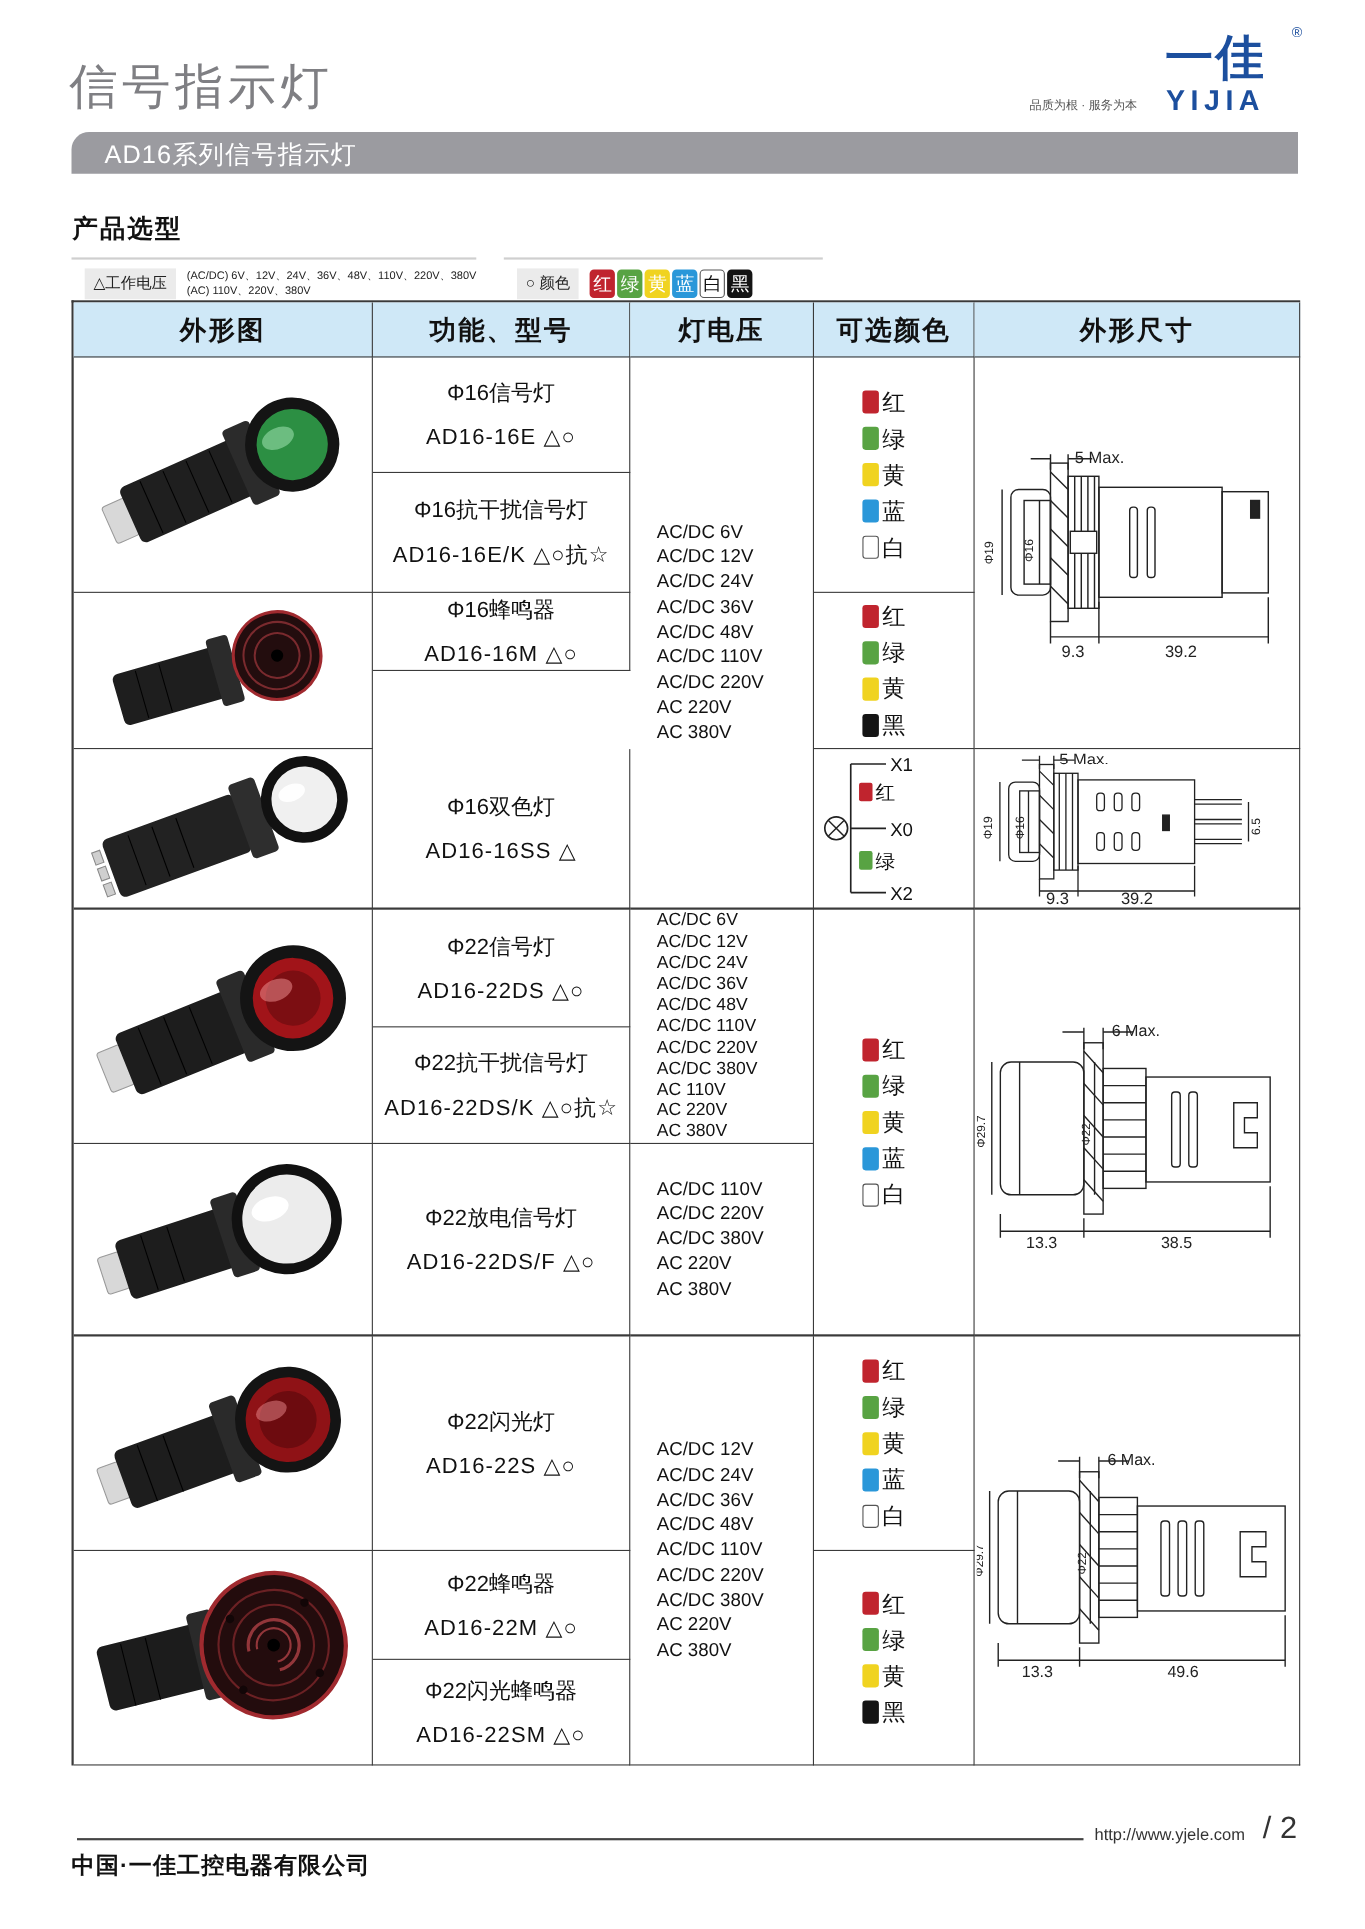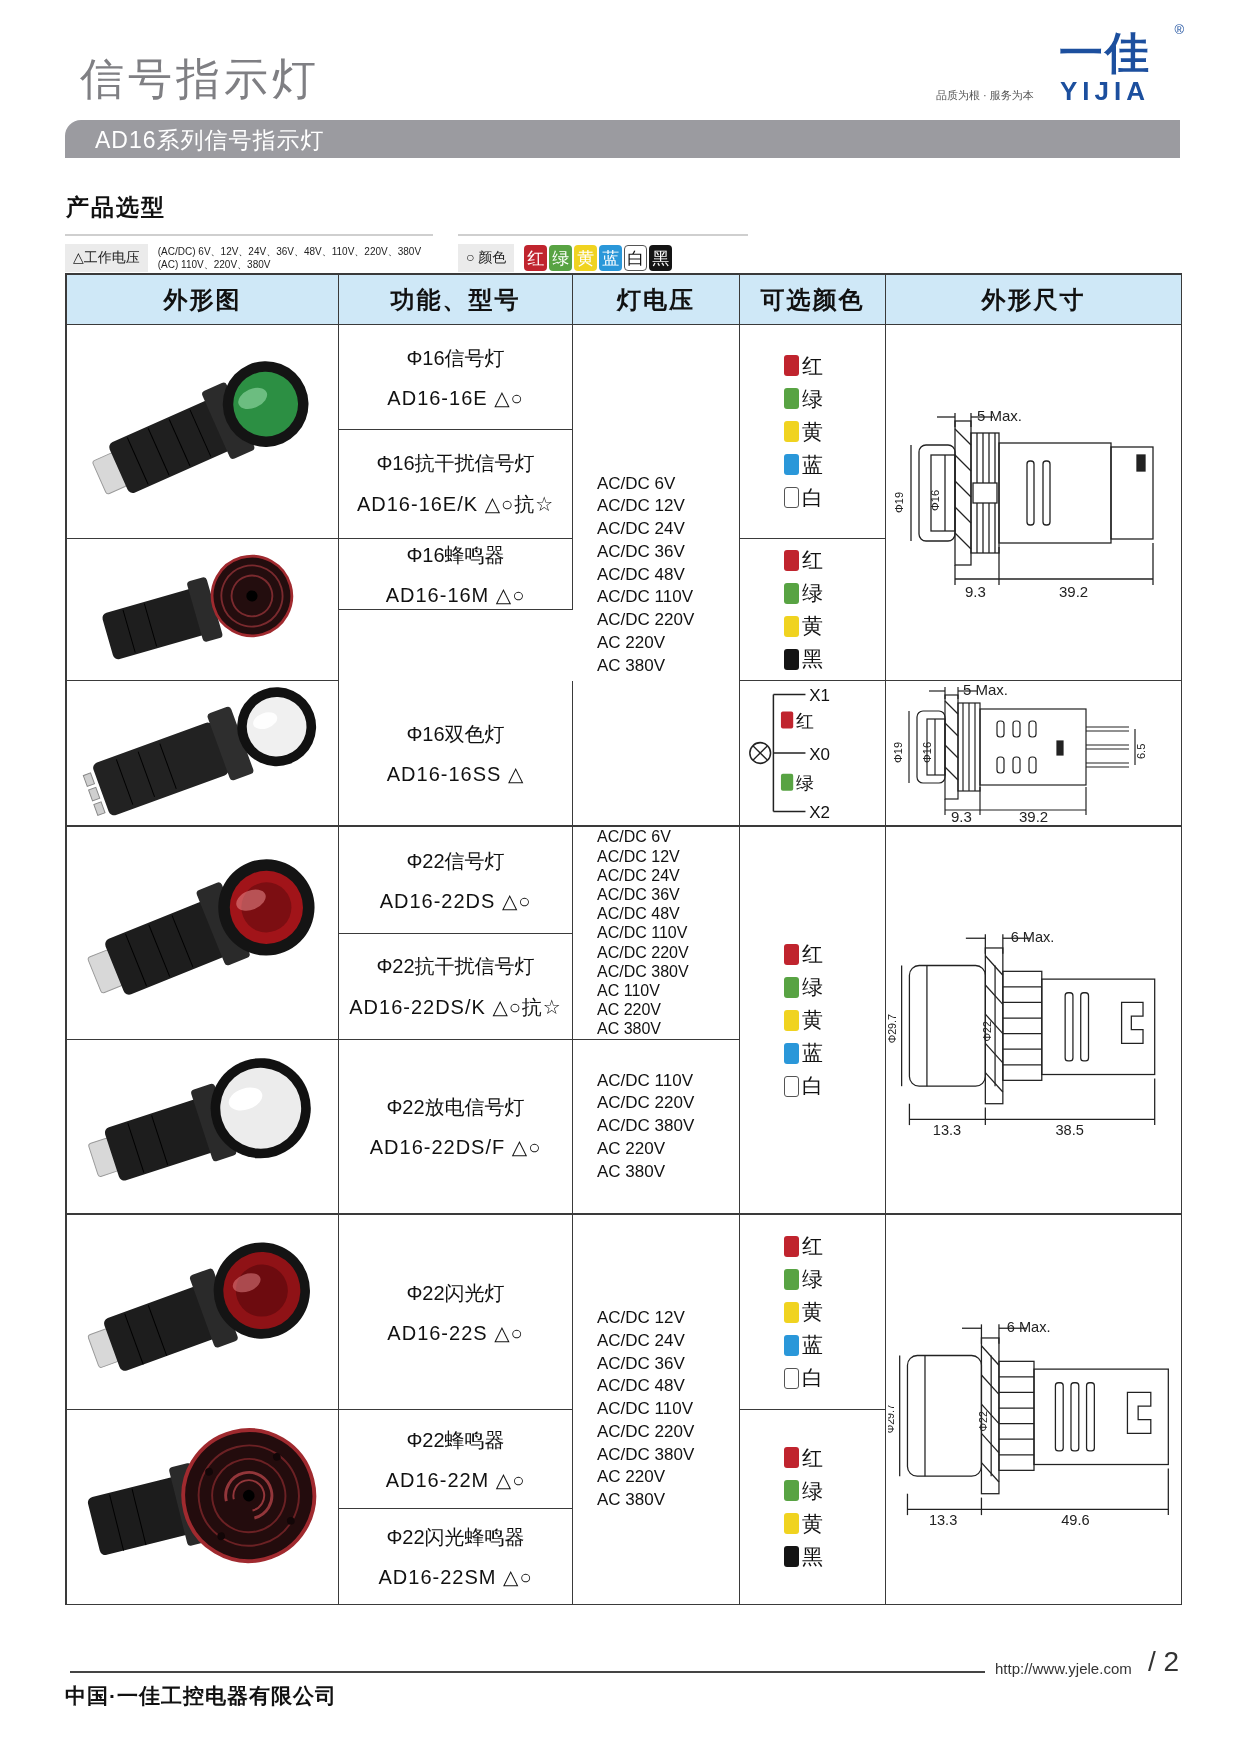--- a/index.html
+++ b/index.html
@@ -1,39 +1,39 @@
 <!DOCTYPE html>
 <html><head>
 <meta charset="utf-8">
 <style>
   html,body{margin:0;padding:0;background:#e8e8e8;}
   .page{position:relative;width:1241px;height:1754px;background:#ffffff;margin:0 auto;
         font-family:"Liberation Sans","DejaVu Sans",sans-serif;overflow:hidden;color:#111;}
 
   
-  .page-title{position:absolute;left:80px;top:50px;font-size:44px;color:#7f7f83;letter-spacing:4px;}
+  .page-title{position:absolute;left:63px;top:50px;font-size:44px;color:#7f7f83;letter-spacing:4px;}
   .brand{position:absolute;left:1030px;top:30px;width:150px;text-align:center;color:#1c4f9e;}
   .brand-cn{font-size:44px;font-weight:bold;line-height:1.05;letter-spacing:2px;}
   .brand-reg{position:absolute;right:-4px;top:-8px;font-size:13px;color:#1c4f9e;}
   .brand-en{font-size:26px;font-weight:bold;letter-spacing:5px;}
   .brand-tagline{position:absolute;left:905px;top:88px;font-size:11px;color:#555;white-space:nowrap;margin-left:31px;}
 
   .series-banner{position:absolute;left:65px;top:120px;width:1115px;height:38px;background:#9b9ba0;
                  border-radius:16px 0 0 0;color:#ffffff;font-size:23px;line-height:40px;
                  padding-left:30px;box-sizing:border-box;letter-spacing:1px;}
 
   .section-title{position:absolute;left:66px;top:192px;font-size:23px;font-weight:bold;letter-spacing:2px;}
 
   
   .legend-group{position:absolute;top:234px;border-top:2px solid #cfcfcf;padding-top:5px;
                 display:flex;align-items:center;gap:10px;height:34px;box-sizing:content-box;}
   .lg1{left:65px;width:368px;}
   .lg2{left:458px;width:290px;}
   .lg3{left:776px;width:404px;}
-  .legend-chip{background:#ebebeb;color:#222;font-size:14px;padding:5px 8px;white-space:nowrap;}
+  .legend-chip{background:#ebebeb;color:#222;font-size:14px;padding:5px 8px;white-space:nowrap;margin-left:12px;}
   .legend-small{font-size:10px;line-height:1.3;color:#222;white-space:nowrap;}
   .legend-text{font-size:16px;color:#111;white-space:nowrap;}
   .legend-swatches{display:flex;gap:2px;}
   .legend-swatch{width:23px;height:26px;border-radius:4px;color:#fff;font-size:17px;
                  display:flex;align-items:center;justify-content:center;}
   .sw-red{background:#c0242e;} .sw-green{background:#58a343;} .sw-yellow{background:#f0d320;}
   .sw-blue{background:#2a97d9;} .sw-black{background:#141414;}
   .sw-white{background:#fff;color:#111;border:1px solid #555;box-sizing:border-box;}
 
   

